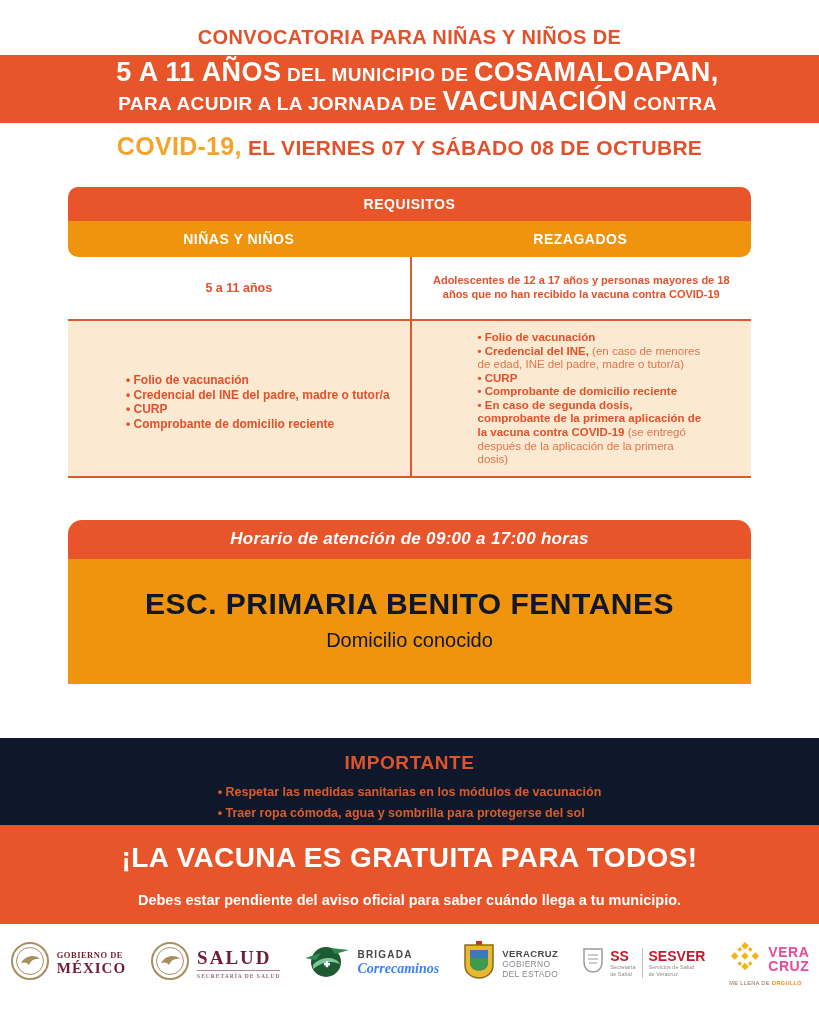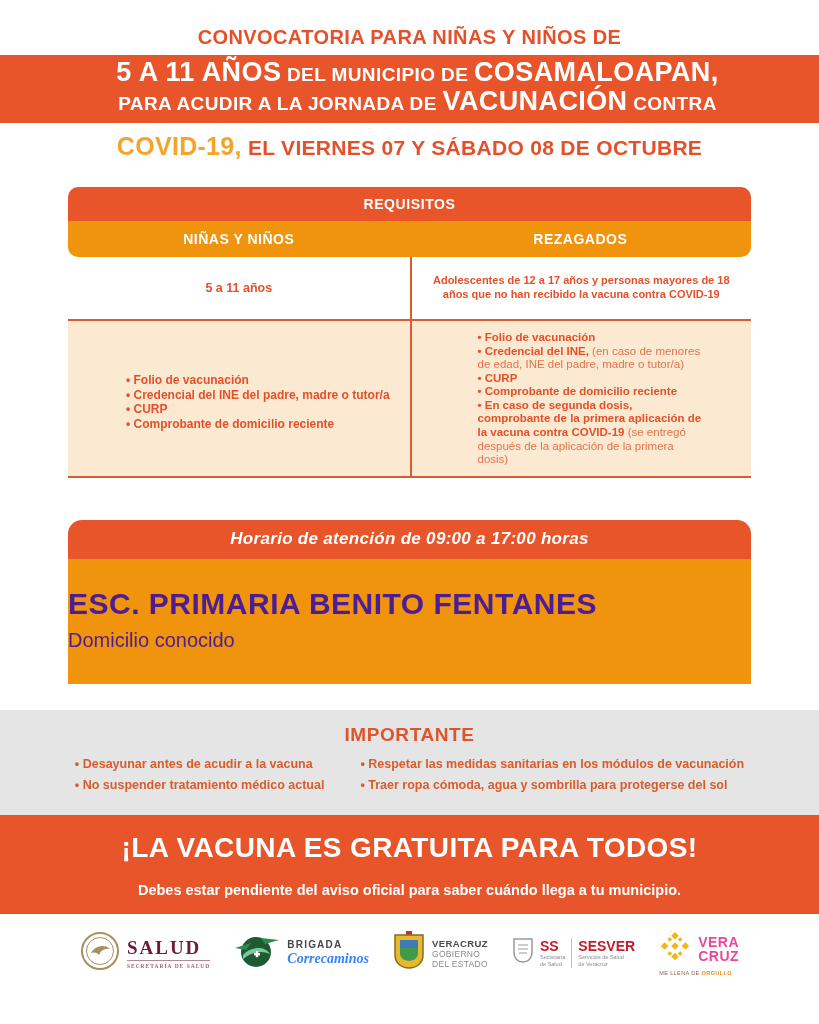--- a/index.html
+++ b/index.html
@@ -32,26 +32,26 @@
   .t-body .cell.rcell{padding:10px 44px 8px 66px;}
   ul.list{margin:0;padding:0;list-style:none;}
   .left-list li{color:#E4502A;font-weight:700;font-size:12px;line-height:1.22;}
   .right-list li{font-size:11.5px;line-height:1.18;}
   .right-list .b{color:#E4502A;font-weight:700;}
   .right-list .r{color:#E2744C;font-weight:500;}
 
   
   .horario{margin:42px 68px 0;}
   .h-band{background:#E8552A;border-radius:14px 14px 0 0;color:#fff;font-style:italic;font-weight:700;font-size:17px;text-align:center;padding:9px 0 10px;letter-spacing:.3px;}
-  .venue{background:#F0930D;text-align:left;color:#4c1d95;padding:28px 0 32px;}
+  .venue{background:#F0930D;text-align:center;color:#0f172a;padding:28px 0 32px;}
   .venue-name{font-size:30px;font-weight:800;letter-spacing:.5px;}
   .venue-addr{font-size:20px;font-weight:400;margin-top:8px;}
 
   
-  .importante{margin-top:26px;background:#e5e5e5;padding:14px 0 18px;}
+  .importante{margin-top:54px;background:#0f172a;padding:14px 0 0;}
   .imp-title{text-align:center;color:#E0542B;font-weight:800;font-size:19px;letter-spacing:.6px;}
   .imp-cols{display:flex;justify-content:center;gap:36px;margin-top:8px;}
   .imp-col li{color:#D95C2B;font-weight:700;font-size:12.5px;line-height:1.72;}
 
   
   .gratis{background:#E8552A;color:#fff;text-align:center;padding:17px 0 16px;}
   .g-title{font-size:28px;font-weight:800;letter-spacing:.4px;}
   .g-sub{font-size:14.5px;font-weight:700;margin-top:18px;}
 
   
@@ -128,37 +128,46 @@
     <div class="venue">
       <div class="venue-name">ESC. PRIMARIA BENITO FENTANES</div>
       <div class="venue-addr">Domicilio conocido</div>
     </div>
   </div>
 
   <div class="importante">
     <div class="imp-title">IMPORTANTE</div>
     <div class="imp-cols">
       <ul class="list imp-col">
-        <li>• Desayunar antes de acudir a la vacuna</li>
-        <li>• No suspender tratamiento médico actual</li>
-      </ul>
-      <ul class="list imp-col">
         <li>• Respetar las medidas sanitarias en los módulos de vacunación</li>
         <li>• Traer ropa cómoda, agua y sombrilla para protegerse del sol</li>
       </ul>
     </div>
   </div>
 
   <div class="gratis">
     <div class="g-title">¡LA VACUNA ES GRATUITA PARA TODOS!</div>
     <div class="g-sub">Debes estar pendiente del aviso oficial para saber cuándo llega a tu municipio.</div>
   </div>
 
   <div class="footer">
 
+    <div class="logo">
+      <span>
+        <svg width="40" height="40" viewBox="0 0 40 40">
+            <circle cx="20" cy="20" r="18" fill="none" stroke="#A98E5F" stroke-width="2"></circle>
+            <circle cx="20" cy="20" r="13.5" fill="none" stroke="#A98E5F" stroke-width="1"></circle>
+            <path d="M11 22 C15 14, 26 13, 30 18 C25 17, 21 19, 19 24 C17 21, 14 21, 11 22 Z" fill="#A98E5F"></path>
+          </svg>
+      </span>
+      <span class="serif">
+        <div class="gobmx-l1">GOBIERNO DE</div>
+        <div class="gobmx-l2">MÉXICO</div>
+      </span>
+    </div>
 
     <div class="logo">
       <span>
         <svg width="40" height="40" viewBox="0 0 40 40">
             <circle cx="20" cy="20" r="18" fill="none" stroke="#A98E5F" stroke-width="2"></circle>
             <circle cx="20" cy="20" r="13.5" fill="none" stroke="#A98E5F" stroke-width="1"></circle>
             <path d="M11 22 C15 14, 26 13, 30 18 C25 17, 21 19, 19 24 C17 21, 14 21, 11 22 Z" fill="#A98E5F"></path>
           </svg>
       </span>
       <span class="serif">

